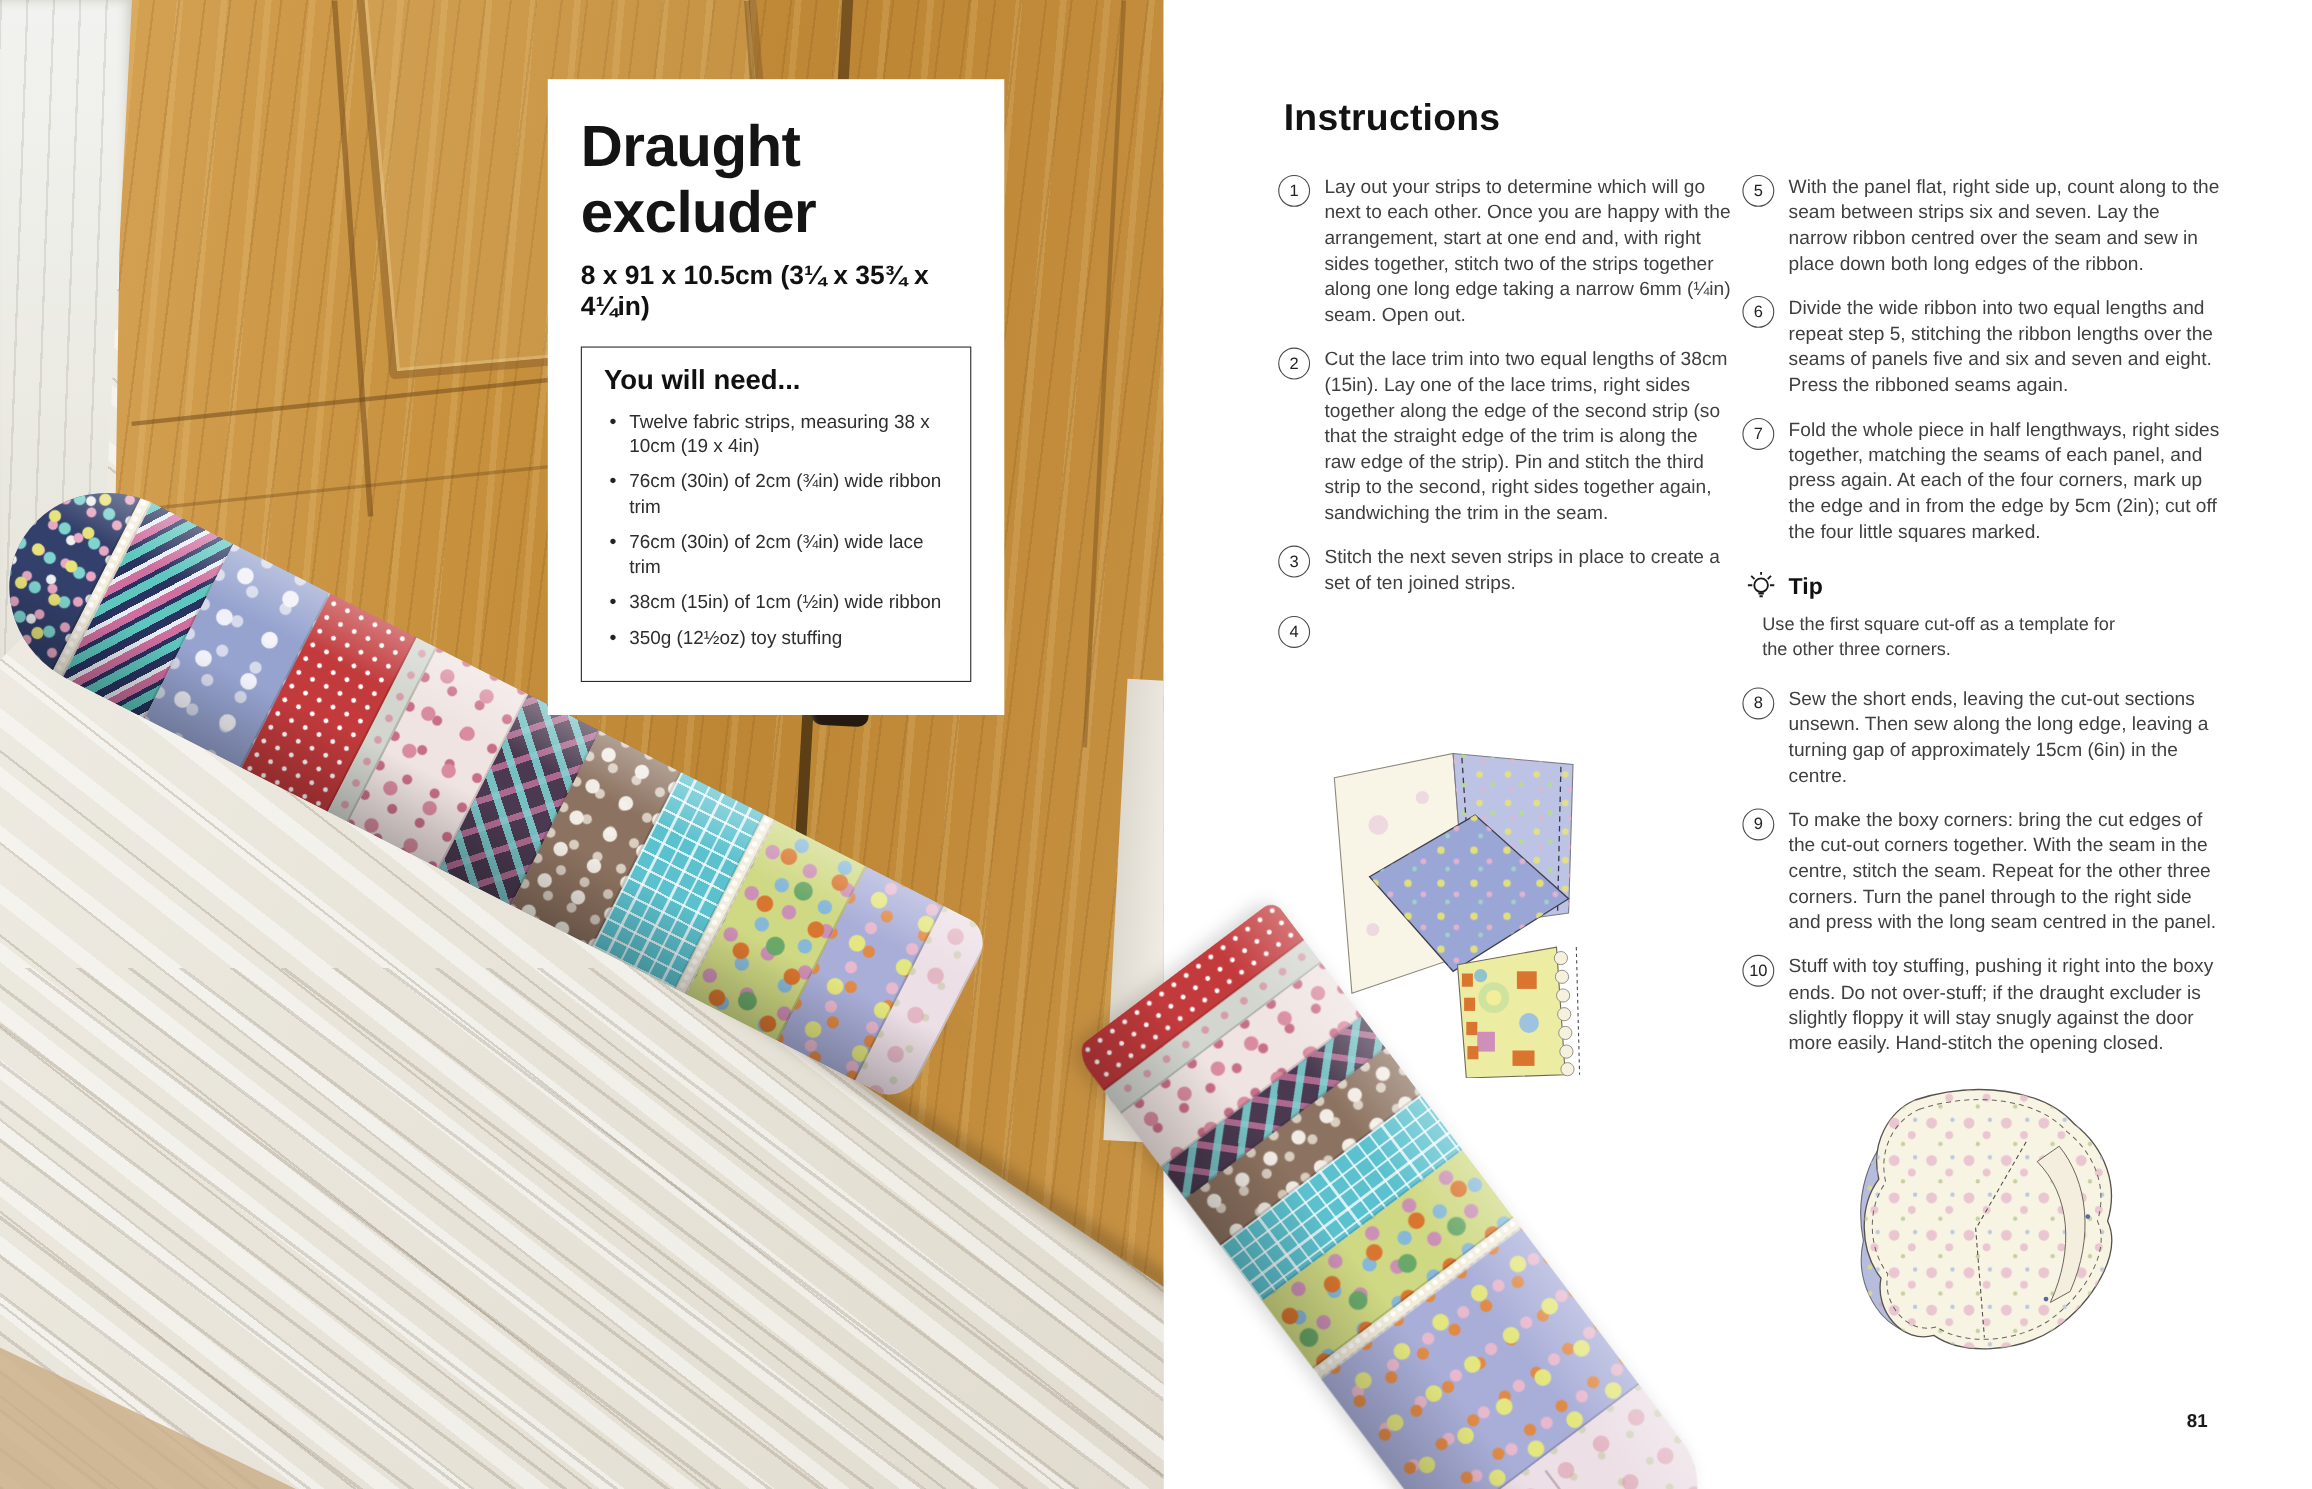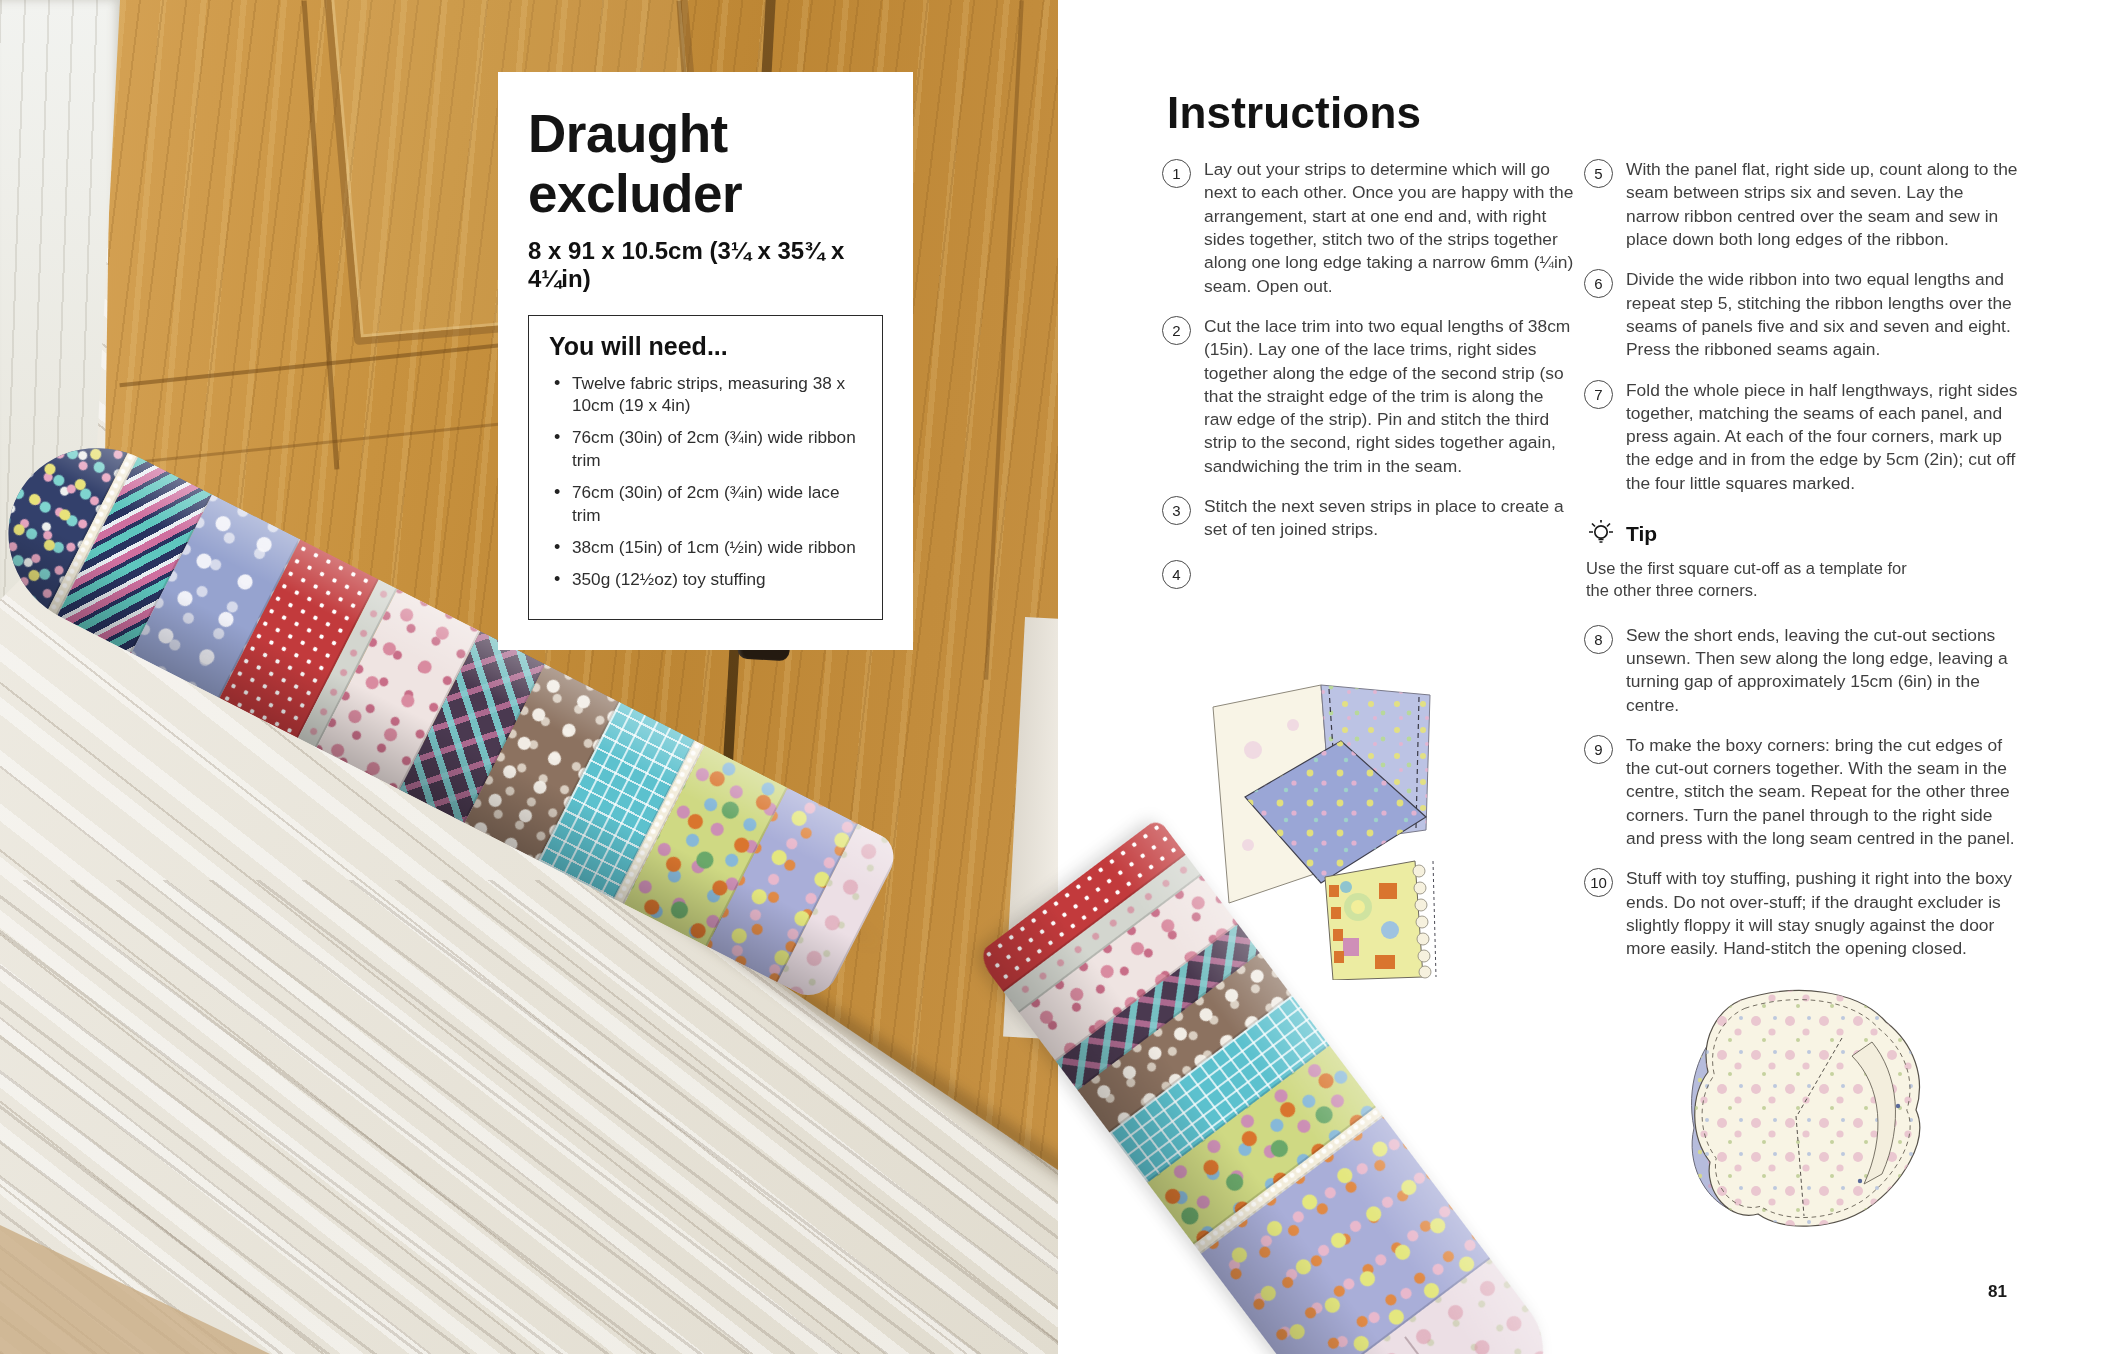--- a/index.html
+++ b/index.html
@@ -115,31 +115,31 @@
   .dims{margin:13px 0 16px;font-size:24px;font-weight:700;color:#111;}
   .needbox{margin-top:22px;border:1.5px solid #2a2a2a;padding:16px 20px 28px;box-sizing:border-box;}
   .needbox h2{margin:0 0 11px;font-size:25px;font-weight:700;color:#111;}
   .needbox ul{list-style:none;margin:0;padding:0;}
   .needbox li{position:relative;padding-left:23px;font-size:17.2px;line-height:1.3;color:#2e2e2e;margin-bottom:10px;}
   .needbox li:last-child{margin-bottom:0;}
   .needbox li::before{content:"•";position:absolute;left:5px;top:0;font-size:18px;color:#222;}
 
   
   .rightpage{position:absolute;left:1058px;top:0;width:1044px;height:1354px;background:#ffffff;}
-  .instr-head{position:absolute;left:109px;top:88px;margin:0;font-size:44px;font-weight:700;color:#131313;letter-spacing:.2px;}
+  .instr-head{position:absolute;left:109px;top:88px;margin:0;font-size:34px;font-weight:700;color:#131313;letter-spacing:.2px;}
   .col{position:absolute;top:158px;}
   .colA{left:104px;width:412px;}
   .colB{left:526px;width:434px;}
   .step{display:flex;gap:13px;margin-bottom:17px;}
   .stepnum{flex:0 0 auto;width:27px;height:27px;margin-top:1px;border:1.6px solid #4a4a4a;border-radius:50%;
     display:flex;align-items:center;justify-content:center;font-size:15px;color:#222;}
   .steptext{margin:0;font-size:17.4px;line-height:1.34;color:#3f3f3f;}
   .tip{margin:24px 0 22px 2px;}
   .tip-head{display:flex;align-items:center;gap:10px;font-size:21px;font-weight:700;color:#111;}
-  .tip-text{margin:8px 0 0;font-size:16.5px;line-height:1.35;color:#3f3f3f;max-width:340px;}
+  .tip-text{margin:8px 16px 0;font-size:16.5px;line-height:1.35;color:#3f3f3f;max-width:340px;}
   .pagenum{position:absolute;left:930px;top:1282px;font-size:17px;font-weight:700;color:#1a1a1a;}
   .ill1{position:absolute;left:125px;top:645px;}
   .ill2{position:absolute;left:588px;top:978px;}
 </style>
 </head>
 <body>
 
 <div class="stage">
 
   <div class="photo">

